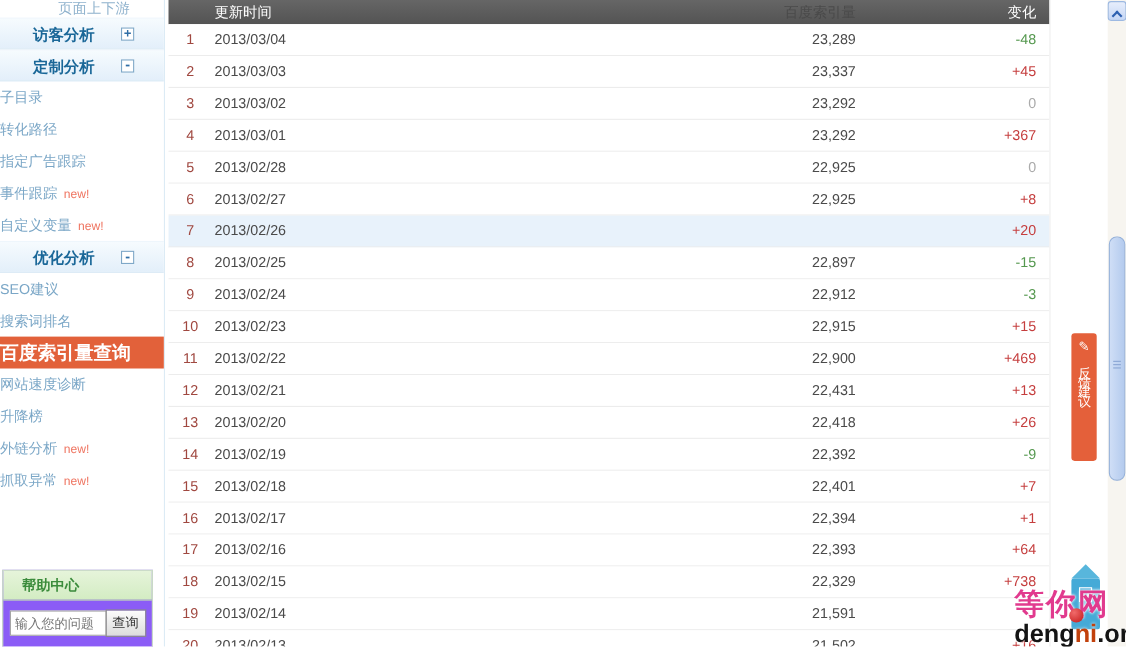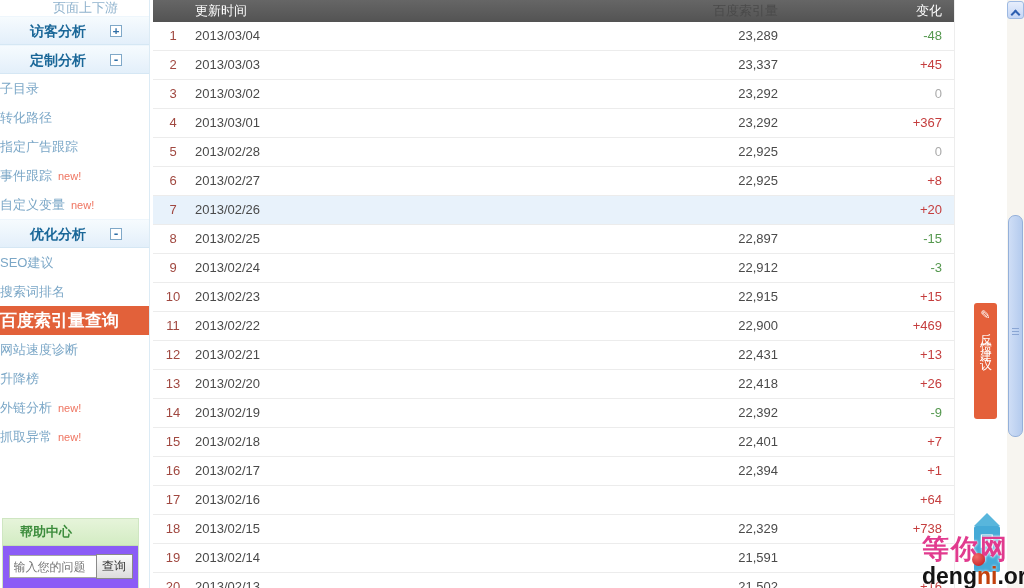--- a/index.html
+++ b/index.html
@@ -236,20 +236,21 @@
         </div>
         <div class="trow">
           <div class="c-num">16</div>
           <div class="c-date">2013/02/17</div>
           <div class="c-val">22,394</div>
           <div class="c-chg chg-pos">+1</div>
         </div>
         <div class="trow">
           <div class="c-num">17</div>
           <div class="c-date">2013/02/16</div>
+          <div class="c-val">22,393</div>
           <div class="c-chg chg-pos">+64</div>
         </div>
         <div class="trow">
           <div class="c-num">18</div>
           <div class="c-date">2013/02/15</div>
           <div class="c-val">22,329</div>
           <div class="c-chg chg-pos">+738</div>
         </div>
         <div class="trow">
           <div class="c-num">19</div>

